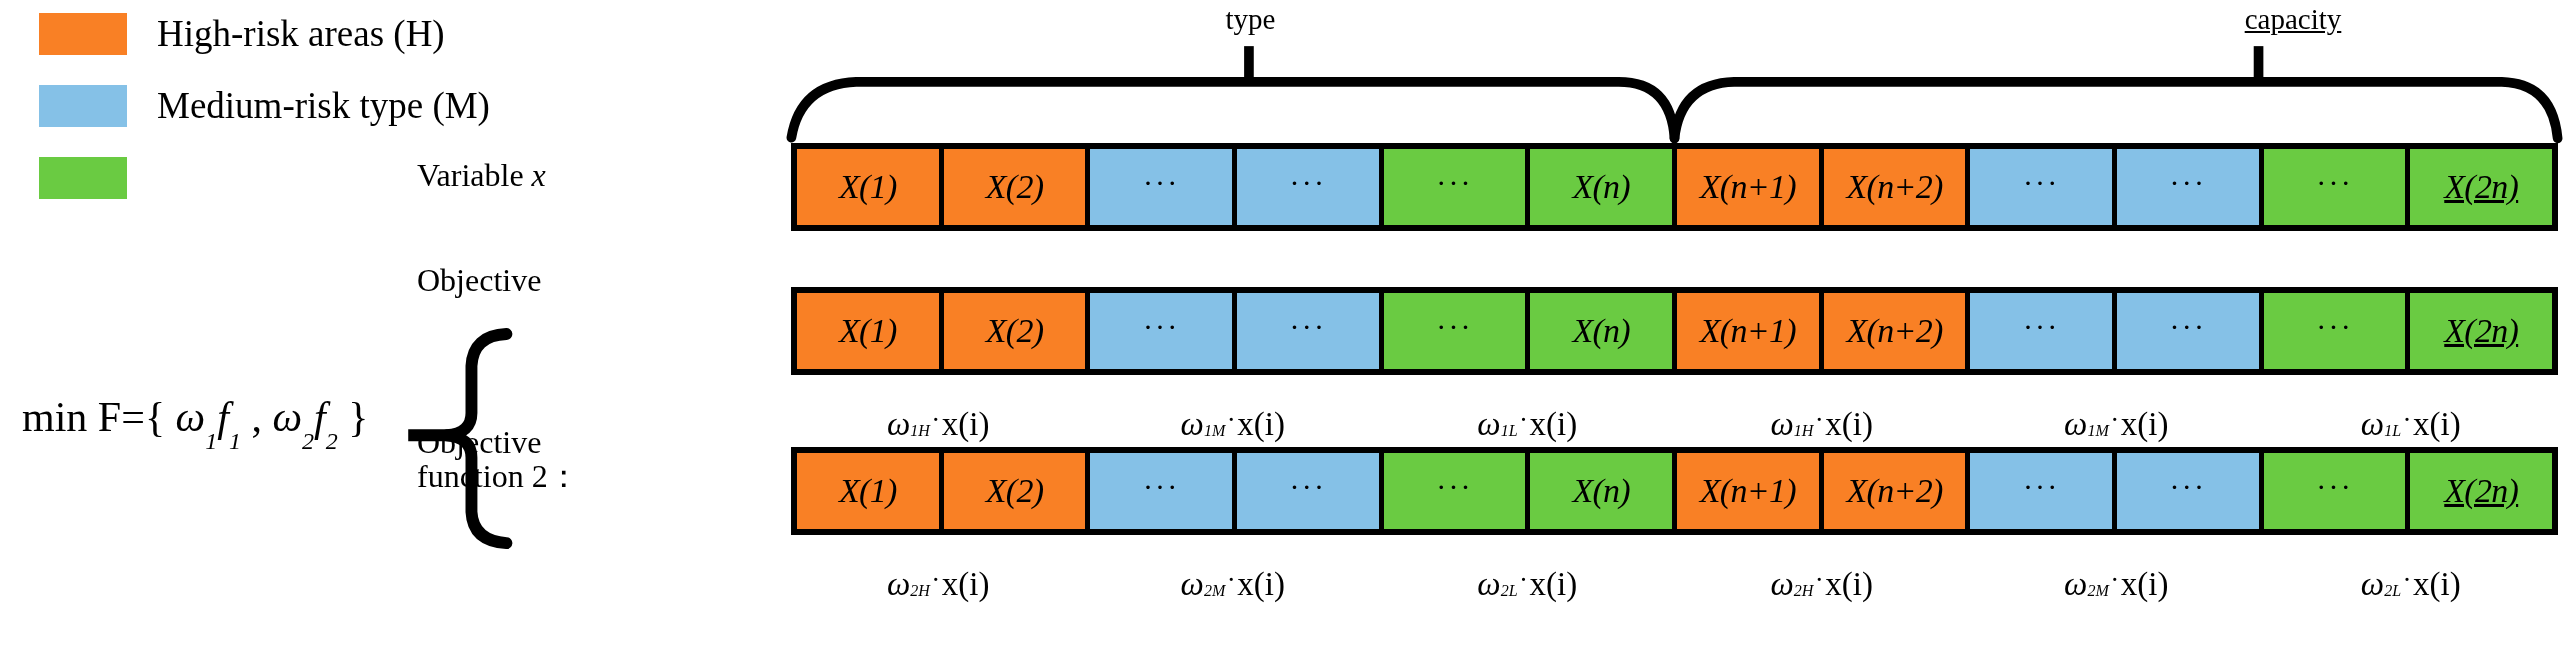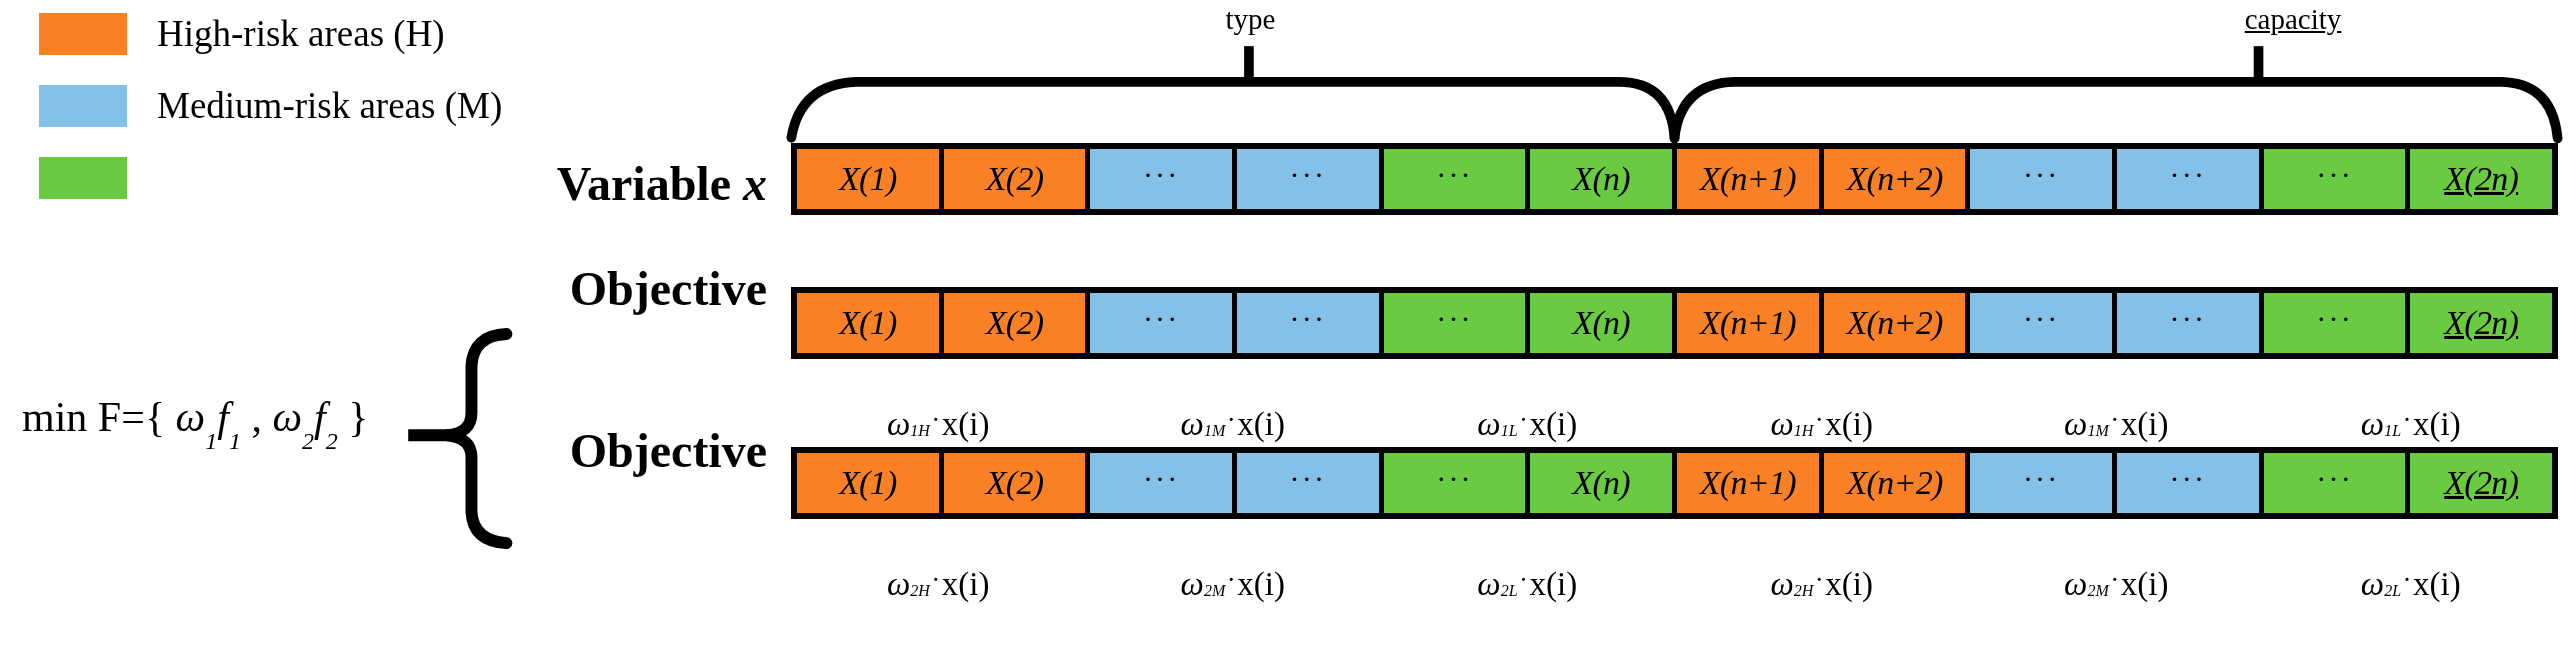--- a/index.html
+++ b/index.html
@@ -6,38 +6,38 @@
   body{width:2576px;height:651px;position:relative;overflow:hidden;
        font-family:"Liberation Serif","DejaVu Serif",serif;color:#000;}
 
   
   #legend{position:absolute;left:39px;top:6px;width:417px;}
   .legend-row{display:flex;align-items:center;height:55px;margin-bottom:17px;}
   .legend-swatch{width:88px;height:42px;flex:0 0 88px;}
   .legend-label{margin-left:30px;font-size:37px;line-height:1;white-space:nowrap;}
 
   
-  .grid-row{position:absolute;left:791px;width:1767px;height:72px;
+  .grid-row{position:absolute;left:791px;width:1767px;height:88px;
             border:6.7px solid #000;box-sizing:border-box;display:flex;}
   .cell{flex:1 1 0;border-right:5.2px solid #000;box-sizing:border-box;
         display:flex;align-items:center;justify-content:center;
         font-size:34px;font-style:italic;letter-spacing:-0.7px;}
   .cell:last-child{border-right:none;text-decoration:underline;}
   .cell.dots{font-style:normal;font-size:30px;letter-spacing:2.2px;padding-bottom:7.4px;}
   .c-h{background:#F98025;}
   .c-m{background:#85C1E7;}
   .c-l{background:#6ACB42;}
 
   #row-variable{top:143px;}
   #row-obj1{top:287px;}
   #row-obj2{top:447px;}
 
   
-  .row-label{position:absolute;text-align:right;font-size:48px;line-height:1.05;
-             white-space:nowrap;font-weight:bold;}
+  .row-label{position:absolute;font-size:32px;line-height:1.05;
+             white-space:nowrap;}
   #label-variable{left:417px;width:350px;top:159px;}
   #label-obj1{left:417px;width:350px;top:264px;}
   #label-obj2{left:417px;width:350px;top:426px;}
   .row-label .ital{font-style:italic;}
 
   
   .weights{position:absolute;left:791px;width:1767px;display:flex;height:45px;}
   .wgroup{flex:1 1 0;display:flex;align-items:center;justify-content:center;
           font-size:33px;white-space:nowrap;}
   #weights-1{top:402px;}
@@ -63,21 +63,21 @@
 </head>
 <body>
 
 <div id="legend">
   <div class="legend-row">
     <span class="legend-swatch" style="background: rgb(249, 128, 37);"></span>
     <span class="legend-label">High-risk areas (H)</span>
   </div>
   <div class="legend-row">
     <span class="legend-swatch" style="background: rgb(133, 193, 231);"></span>
-    <span class="legend-label">Medium-risk areas (M)</span>
+    <span class="legend-label">Medium-risk type (M)</span>
   </div>
   <div class="legend-row">
     <span class="legend-swatch" style="background: rgb(106, 203, 66);"></span>
   </div>
 </div>
 
 <div class="toplabel" id="toplabel-type">type</div>
 <div class="toplabel" id="toplabel-capacity">capacity</div>
 
 <svg class="ovl" viewBox="0 0 3461 875">
@@ -95,20 +95,21 @@
 <div class="row-label" id="label-variable">
   <span>Variable </span><span class="ital">x</span>
 </div>
 
 <div class="row-label" id="label-obj1">
   <div>Objective</div>
 </div>
 
 <div class="row-label" id="label-obj2">
   <div>Objective</div>
+  <div>function 2：</div>
 </div>
 
 <div id="minf">
   <span>min F={ </span><span class="om">ω</span><span class="sub">1</span><span class="it">f</span><span class="sub">1</span><span> , </span><span class="om">ω</span><span class="sub">2</span><span class="it">f</span><span class="sub">2</span><span> }</span>
 </div>
 
 <div class="grid-row" id="row-variable">
     <div class="cell c-h">X(1)</div>
     <div class="cell c-h">X(2)</div>
     <div class="cell c-m dots">···</div>

